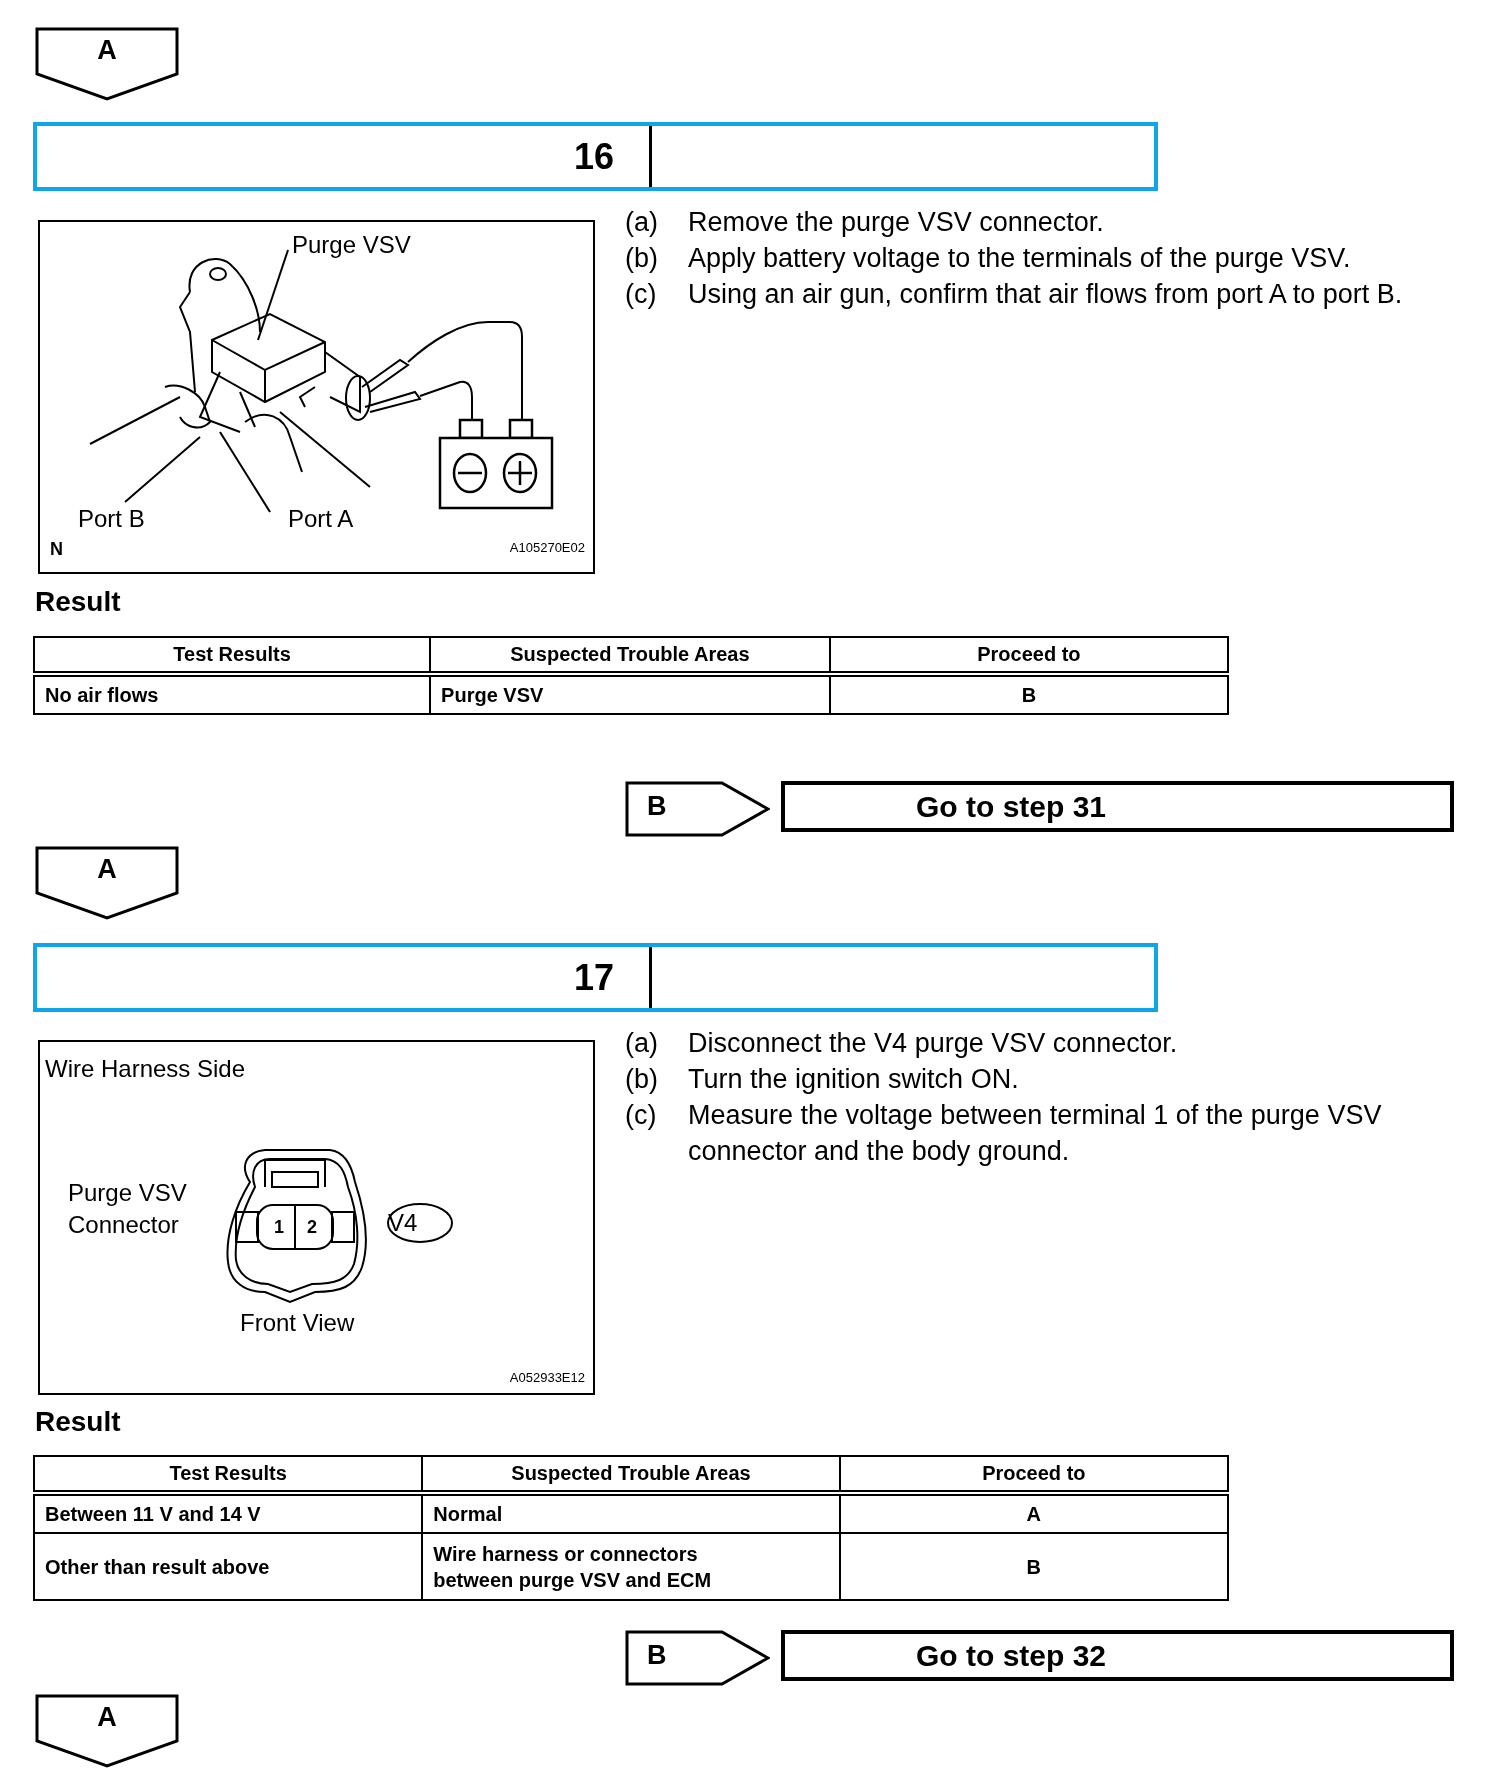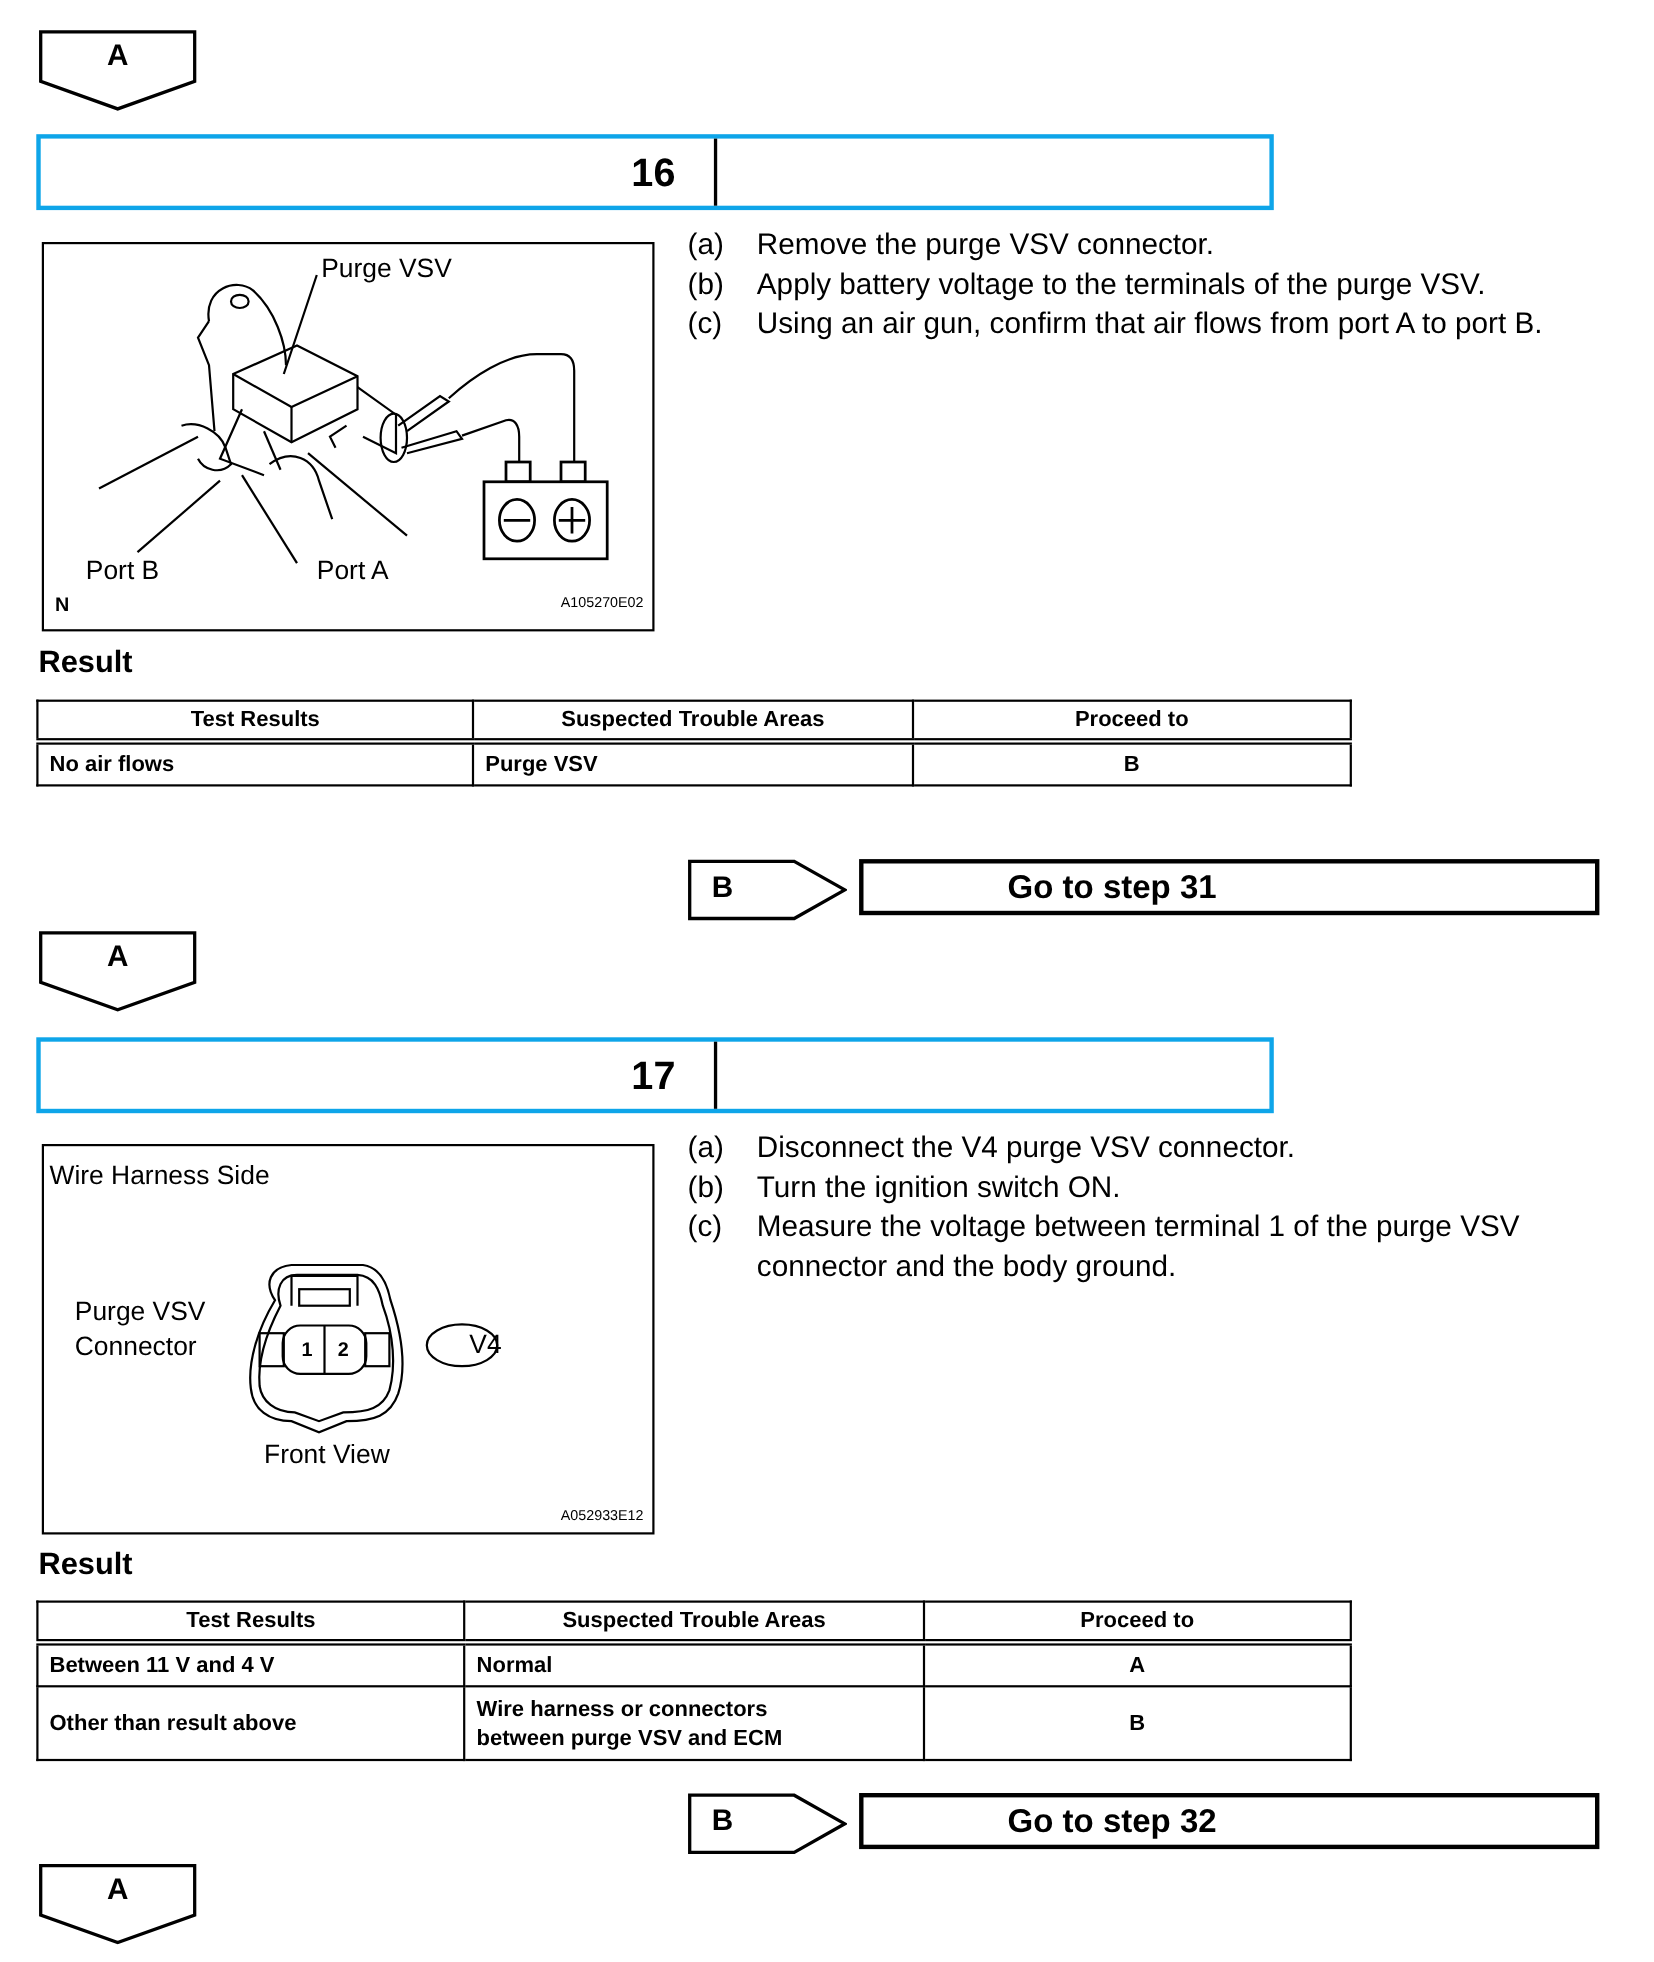--- a/index.html
+++ b/index.html
@@ -205,21 +205,21 @@
       <line x1="255" y1="163" x2="255" y2="207"></line>
 
       <ellipse cx="380" cy="181" rx="32" ry="19"></ellipse>
     </g>
   </svg>
   <div class="fig-text" style="left:5px; top:14px;">Wire Harness Side</div>
   <div class="fig-text" style="left:28px; top:138px;">Purge VSV</div>
   <div class="fig-text" style="left:28px; top:170px;">Connector</div>
   <div class="fig-text" style="left:224px; top:172px; font-size:18px; font-weight:bold; width:30px; text-align:center;">1</div>
   <div class="fig-text" style="left:257px; top:172px; font-size:18px; font-weight:bold; width:30px; text-align:center;">2</div>
-  <div class="fig-text" style="left:348px; top:168px; width:68px; text-align:right;">V4</div>
+  <div class="fig-text" style="left:348px; top:168px; width:68px; text-align:left;">V4</div>
   <div class="fig-text" style="left:200px; top:268px;">Front View</div>
   <div class="fig-code" style="right:8px; top:328px;">A052933E12</div>
 </div>
 
 <div class="instructions" style="top:1025px;">
   <div class="instr-item">
     <span class="instr-label">(a)</span>
     <span class="instr-text">Disconnect the V4 purge VSV connector.</span>
   </div>
   <div class="instr-item">
@@ -236,21 +236,21 @@
 <table class="result" style="top:1455px;">
   <thead>
     <tr>
       <th class="col1">Test Results</th>
       <th class="col2">Suspected Trouble Areas</th>
       <th class="col3">Proceed to</th>
     </tr>
   </thead>
   <tbody>
     <tr style="height:40px;">
-      <td>Between 11 V and 4 V</td>
+      <td>Between 11 V and 14 V</td>
       <td>Normal</td>
       <td class="center">A</td>
     </tr>
     <tr style="height:67px;">
       <td>Other than result above</td>
       <td style="padding-right:120px;">Wire harness or connectors between purge VSV and ECM</td>
       <td class="center">B</td>
     </tr>
   </tbody>
 </table>

